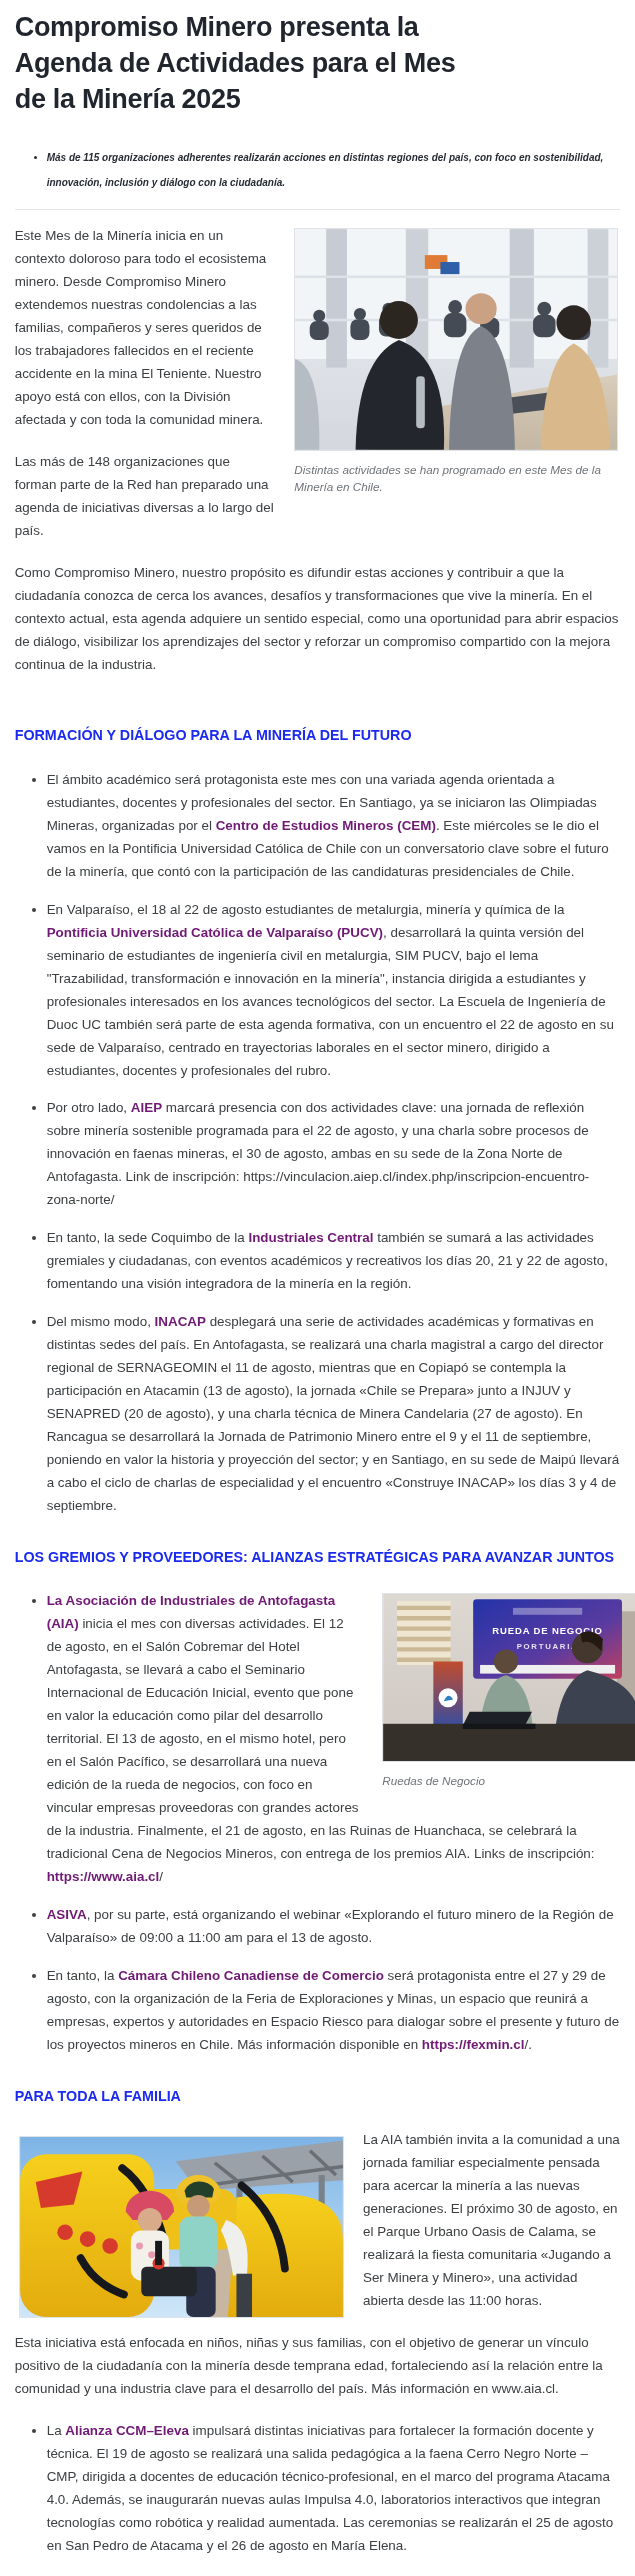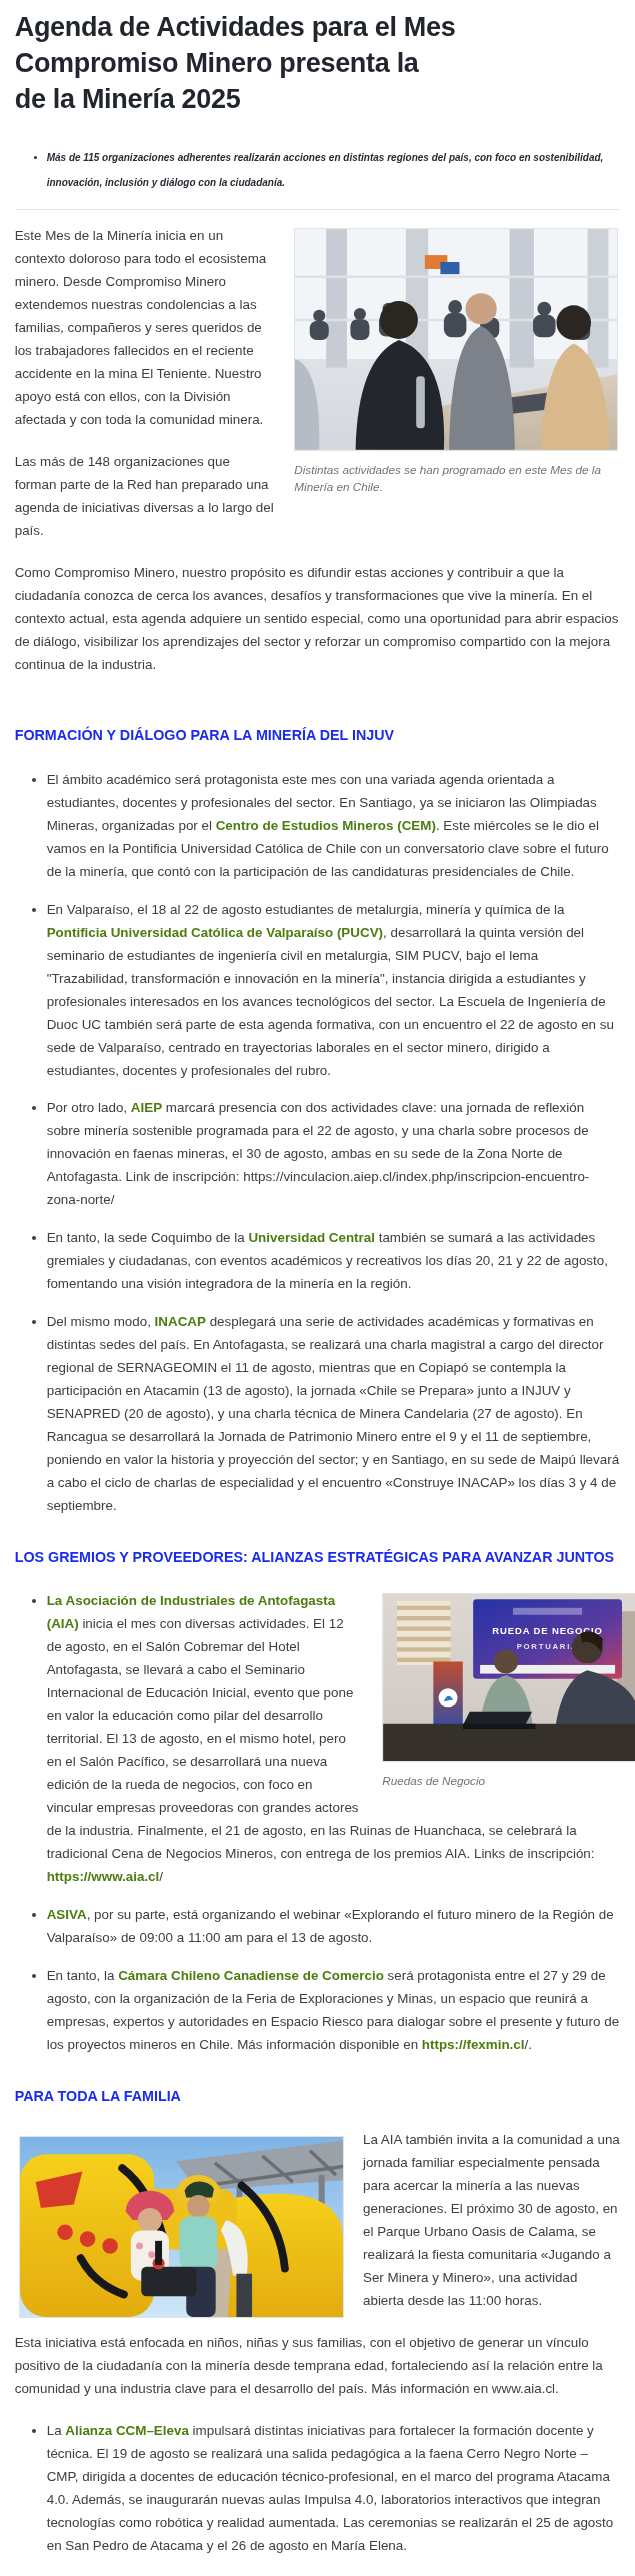--- a/index.html
+++ b/index.html
@@ -22,33 +22,33 @@
   figure{padding:4px;}
   figure svg{display:block;border:0.9px solid #dfe3e8;}
   figcaption{font-size:11.7px;line-height:17.3px;font-style:italic;color:#6f7479;margin-top:9.5px;}
 
   h2.section-heading{font-size:14.3px;line-height:19px;font-weight:700;color:#1b2af0;margin:31px 0 22.5px 0;}
 
   ul.content-list{margin:0;padding:0 0 0 32px;list-style:disc;}
   ul.content-list li{font-size:13.4px;line-height:23px;margin:0 0 14.7px 0;color:#3c4043;}
   ul.content-list li::marker{color:#3c4043;}
 
-  a.inline-link{color:#4d7c0f;font-weight:700;text-decoration:none;cursor:pointer;}
+  a.inline-link{color:#701a75;font-weight:700;text-decoration:none;cursor:pointer;}
 
   .clear{clear:both;}
   .family-block{margin-top:1.7px;}
 </style>
 </head>
 <body>
 
 <div class="article">
 
   <h1>
+    <span>Compromiso Minero presenta la</span>
     <span>Agenda de Actividades para el Mes</span>
-    <span>Compromiso Minero presenta la</span>
     <span>de la Minería 2025</span>
   </h1>
 
   <ul class="lead-list">
     <li>Más de 115 organizaciones adherentes realizarán acciones en distintas regiones del país, con foco en sostenibilidad, innovación, inclusión y diálogo con la ciudadanía.</li>
   </ul>
 
   <hr class="divider">
 
   <div class="intro">
@@ -108,26 +108,26 @@
         </g>
       </svg>
       <figcaption>Distintas actividades se han programado en este Mes de la Minería en Chile.</figcaption>
     </figure>
     <p>Este Mes de la Minería inicia en un contexto doloroso para todo el ecosistema minero. Desde Compromiso Minero extendemos nuestras condolencias a las familias, compañeros y seres queridos de los trabajadores fallecidos en el reciente accidente en la mina El Teniente. Nuestro apoyo está con ellos, con la División afectada y con toda la comunidad minera.</p>
     <p>Las más de 148 organizaciones que forman parte de la Red han preparado una agenda de iniciativas diversas a lo largo del país.</p>
     <p>Como Compromiso Minero, nuestro propósito es difundir estas acciones y contribuir a que la ciudadanía conozca de cerca los avances, desafíos y transformaciones que vive la minería. En el contexto actual, esta agenda adquiere un sentido especial, como una oportunidad para abrir espacios de diálogo, visibilizar los aprendizajes del sector y reforzar un compromiso compartido con la mejora continua de la industria.</p>
     <div class="clear"></div>
   </div>
 
-  <h2 class="section-heading">FORMACIÓN Y DIÁLOGO PARA LA MINERÍA DEL INJUV</h2>
+  <h2 class="section-heading">FORMACIÓN Y DIÁLOGO PARA LA MINERÍA DEL FUTURO</h2>
   <ul class="content-list">
     <li><span>El ámbito académico será protagonista este mes con una variada agenda orientada a estudiantes, docentes y profesionales del sector. En Santiago, ya se iniciaron las Olimpiadas Mineras, organizadas por el <a class="inline-link">Centro de Estudios Mineros (CEM)</a>. Este miércoles se le dio el vamos en la Pontificia Universidad Católica de Chile con un conversatorio clave sobre el futuro de la minería, que contó con la participación de las candidaturas presidenciales de Chile.</span></li>
     <li><span>En Valparaíso, el 18 al 22 de agosto estudiantes de metalurgia, minería y química de la <a class="inline-link">Pontificia Universidad Católica de Valparaíso (PUCV)</a>, desarrollará la quinta versión del seminario de estudiantes de ingeniería civil en metalurgia, SIM PUCV, bajo el lema "Trazabilidad, transformación e innovación en la minería", instancia dirigida a estudiantes y profesionales interesados en los avances tecnológicos del sector. La Escuela de Ingeniería de Duoc UC también será parte de esta agenda formativa, con un encuentro el 22 de agosto en su sede de Valparaíso, centrado en trayectorias laborales en el sector minero, dirigido a estudiantes, docentes y profesionales del rubro.</span></li>
     <li><span>Por otro lado, <a class="inline-link">AIEP</a> marcará presencia con dos actividades clave: una jornada de reflexión sobre minería sostenible programada para el 22 de agosto, y una charla sobre procesos de innovación en faenas mineras, el 30 de agosto, ambas en su sede de la Zona Norte de Antofagasta. Link de inscripción: https://vinculacion.aiep.cl/index.php/inscripcion-encuentro-zona-norte/</span></li>
-    <li><span>En tanto, la sede Coquimbo de la <a class="inline-link">Universidad Central</a> también se sumará a las actividades gremiales y ciudadanas, con eventos académicos y recreativos los días 20, 21 y 22 de agosto, fomentando una visión integradora de la minería en la región.</span></li>
+    <li><span>En tanto, la sede Coquimbo de la <a class="inline-link">Industriales Central</a> también se sumará a las actividades gremiales y ciudadanas, con eventos académicos y recreativos los días 20, 21 y 22 de agosto, fomentando una visión integradora de la minería en la región.</span></li>
     <li><span>Del mismo modo, <a class="inline-link">INACAP</a> desplegará una serie de actividades académicas y formativas en distintas sedes del país. En Antofagasta, se realizará una charla magistral a cargo del director regional de SERNAGEOMIN el 11 de agosto, mientras que en Copiapó se contempla la participación en Atacamin (13 de agosto), la jornada «Chile se Prepara» junto a INJUV y SENAPRED (20 de agosto), y una charla técnica de Minera Candelaria (27 de agosto). En Rancagua se desarrollará la Jornada de Patrimonio Minero entre el 9 y el 11 de septiembre, poniendo en valor la historia y proyección del sector; y en Santiago, en su sede de Maipú llevará a cabo el ciclo de charlas de especialidad y el encuentro «Construye INACAP» los días 3 y 4 de septiembre.</span></li>
   </ul>
 
   <h2 class="section-heading">LOS GREMIOS Y PROVEEDORES: ALIANZAS ESTRATÉGICAS PARA AVANZAR JUNTOS</h2>
   <ul class="content-list">
     <li>
       <figure class="fig-right2">
         <svg width="253" height="167" viewBox="0 0 292 193" xmlns="http://www.w3.org/2000/svg" role="img" style="font-size:15.5px">
           <defs>
             <linearGradient id="g2wall" x1="0" y1="0" x2="0" y2="1">

